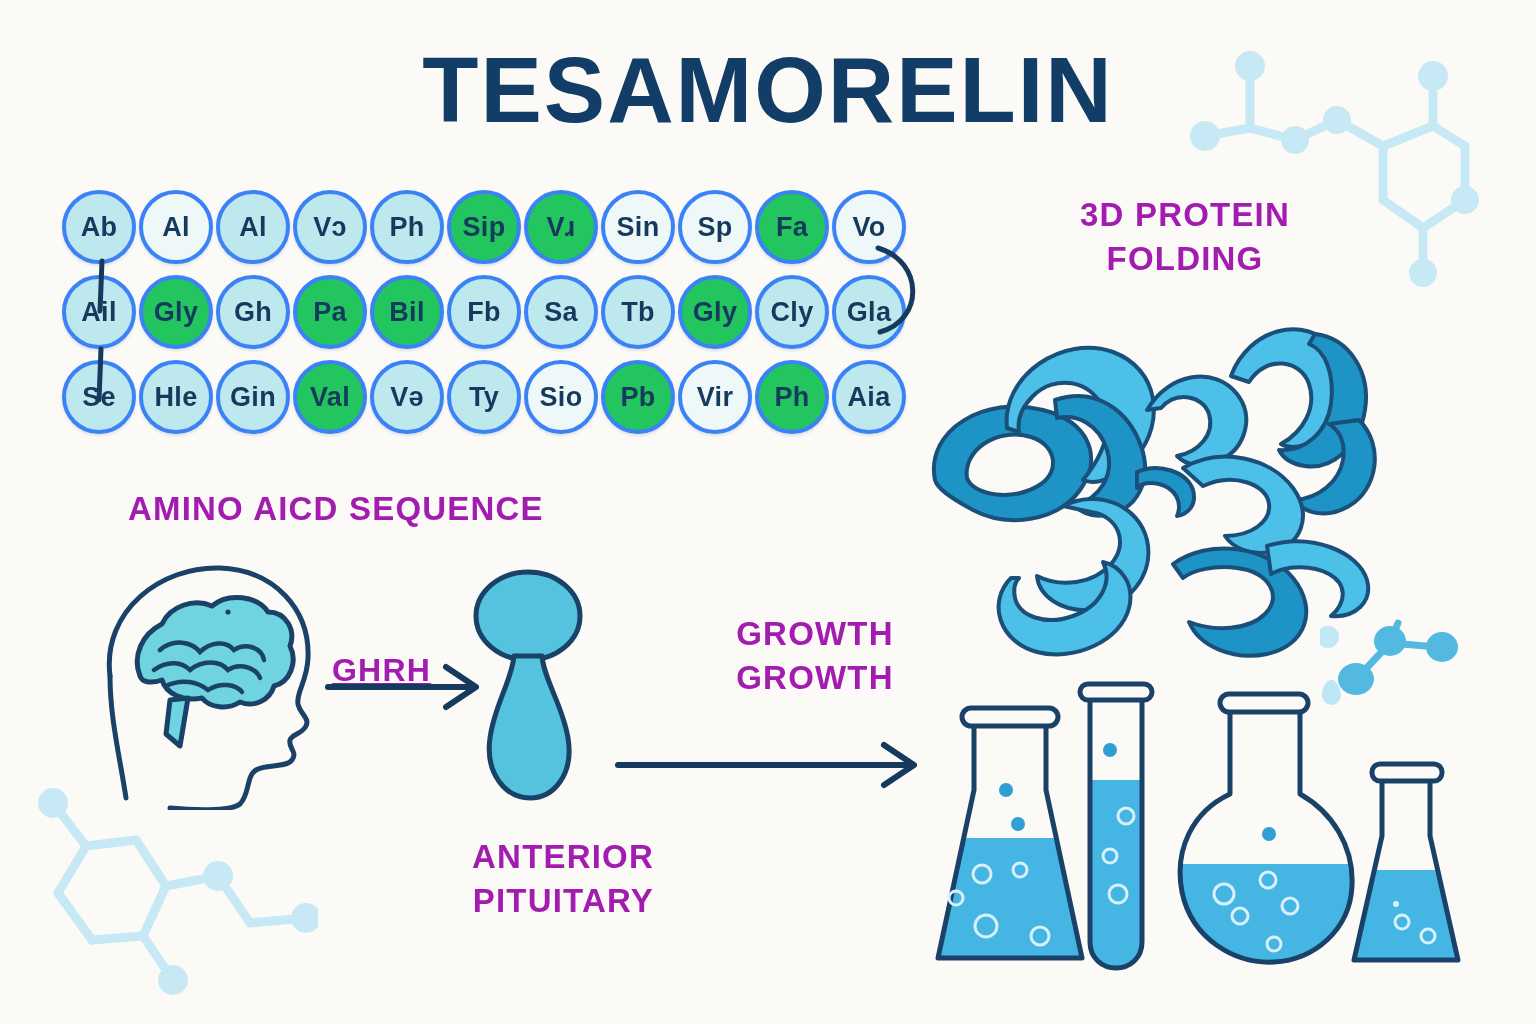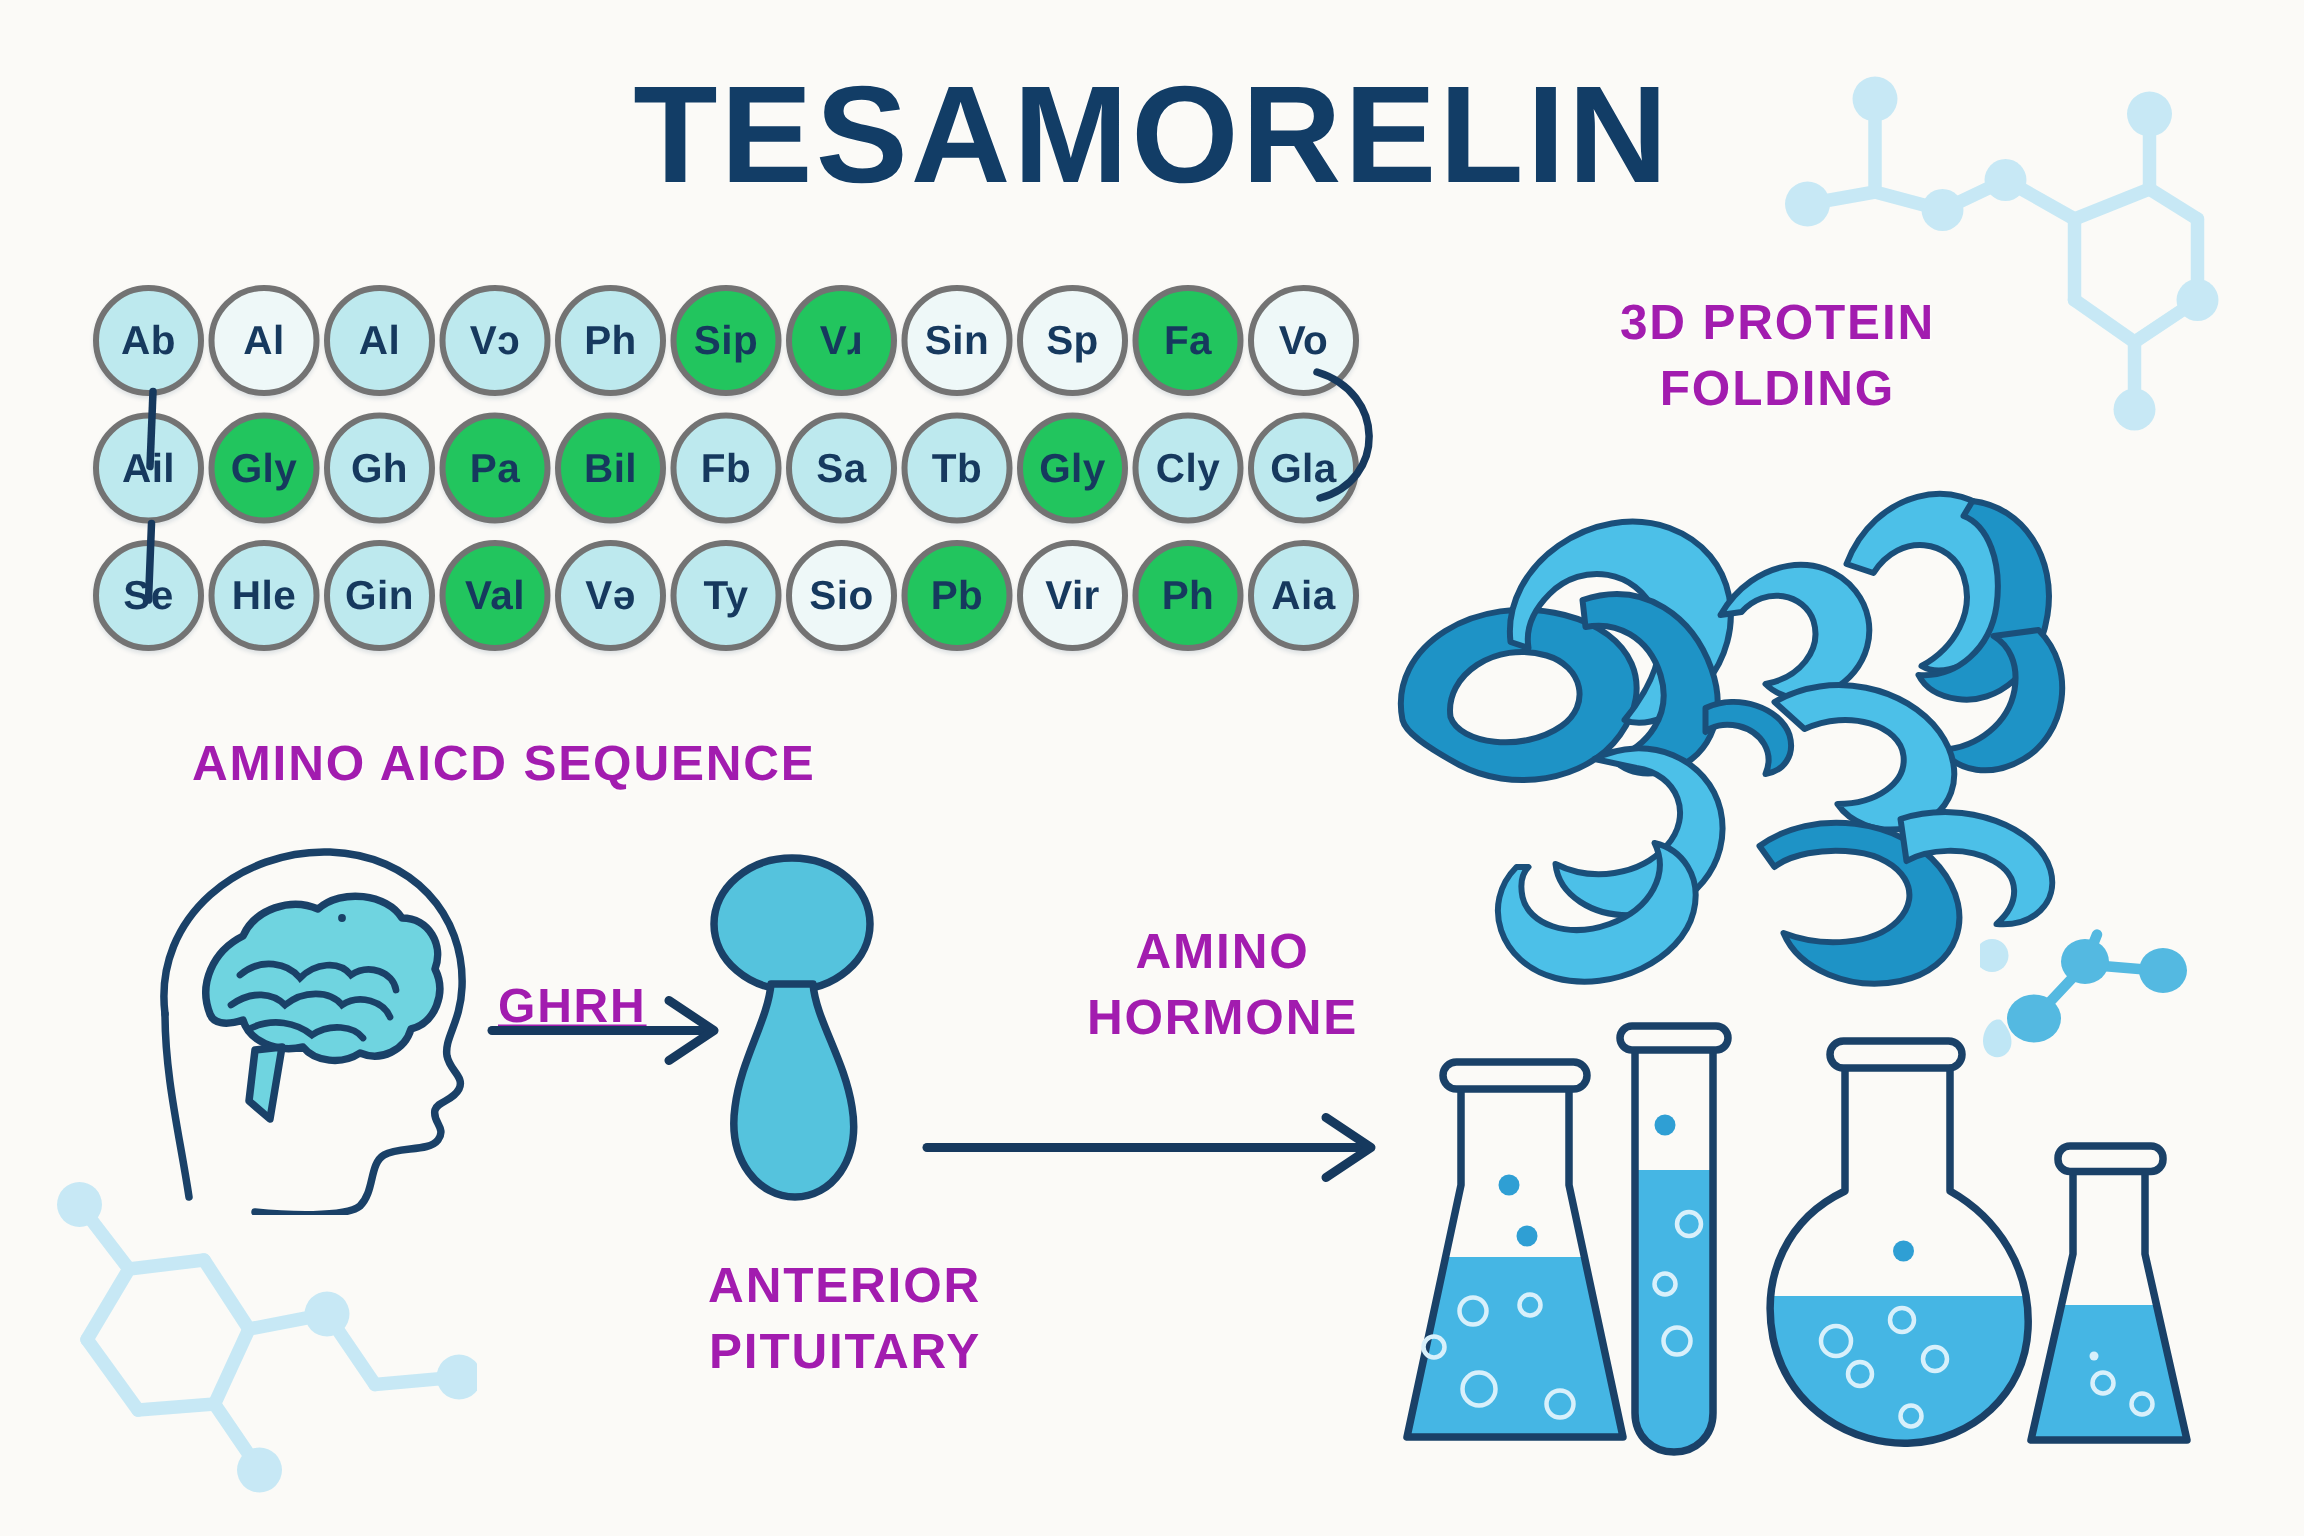--- a/index.html
+++ b/index.html
@@ -46,21 +46,21 @@
 
   
   #aa-grid {
     position: absolute;
     top: 190px; left: 62px;
   }
   .aa-row { display: flex; margin-bottom: 11px; }
   .aa-node {
     width: 74px; height: 74px;
     border-radius: 50%;
-    border: 4px solid #737373;
+    border: 4px solid #3b82f6;
     margin-right: 3px;
     display: flex; align-items: center; justify-content: center;
     font-size: 27px;
     font-weight: 600;
     color: #16395e;
     letter-spacing: 0.3px;
     box-shadow: 0 2px 3px rgba(20,60,100,0.13);
   }
   .tint-a { background: #bde9ee; }
   .tint-c { background: #22c55e; }
@@ -305,21 +305,21 @@
   </svg>
 
   <svg id="pituitary" width="120" height="250" viewBox="0 0 120 250">
     <ellipse cx="60" cy="56" rx="52" ry="44" fill="#55c3dd" stroke="#1a4168" stroke-width="5"></ellipse>
     <path d="M 46 96 C 44 120, 26 146, 22 178 C 17 214, 38 238, 62 238
              C 86 238, 106 214, 100 178 C 95 146, 76 120, 74 96 Z" fill="#55c3dd" stroke="#1a4168" stroke-width="5" stroke-linejoin="round"></path>
   </svg>
 
   <div id="lbl-anterior-pituitary" class="heading">ANTERIOR PITUITARY</div>
 
-  <div id="lbl-growth-hormone" class="heading">AMINO HORMONE</div>
+  <div id="lbl-growth-hormone" class="heading">GROWTH GROWTH</div>
   <svg id="arrow-gh" width="330" height="60">
     <line x1="6" y1="30" x2="296" y2="30" stroke="#16395e" stroke-width="6" stroke-linecap="round"></line>
     <path d="M 272 10 L 302 30 L 272 50" fill="none" stroke="#16395e" stroke-width="6" stroke-linecap="round" stroke-linejoin="round"></path>
   </svg>
 
   <svg id="glassware" width="540" height="320" viewBox="0 0 540 320">
     <defs>
       <clipPath id="clipErl1">
         <path d="M 44 52 L 44 118 L 8 286 L 152 286 L 116 118 L 116 52 Z"></path>
       </clipPath>

